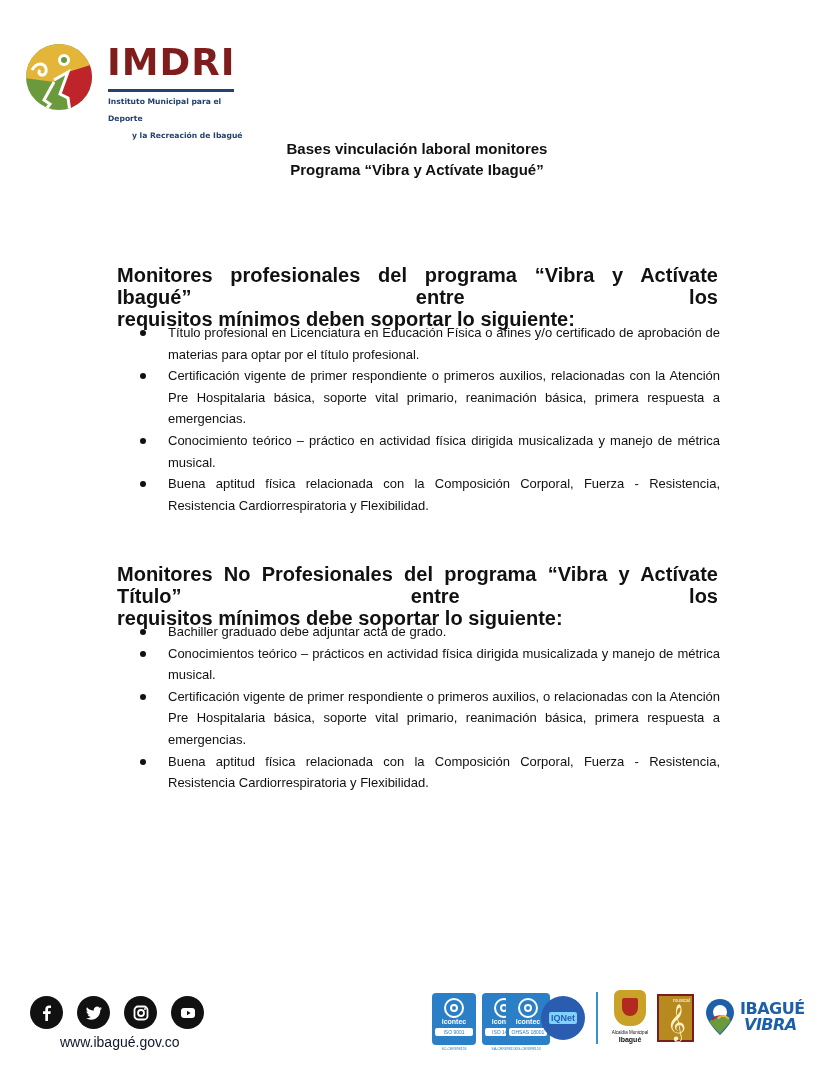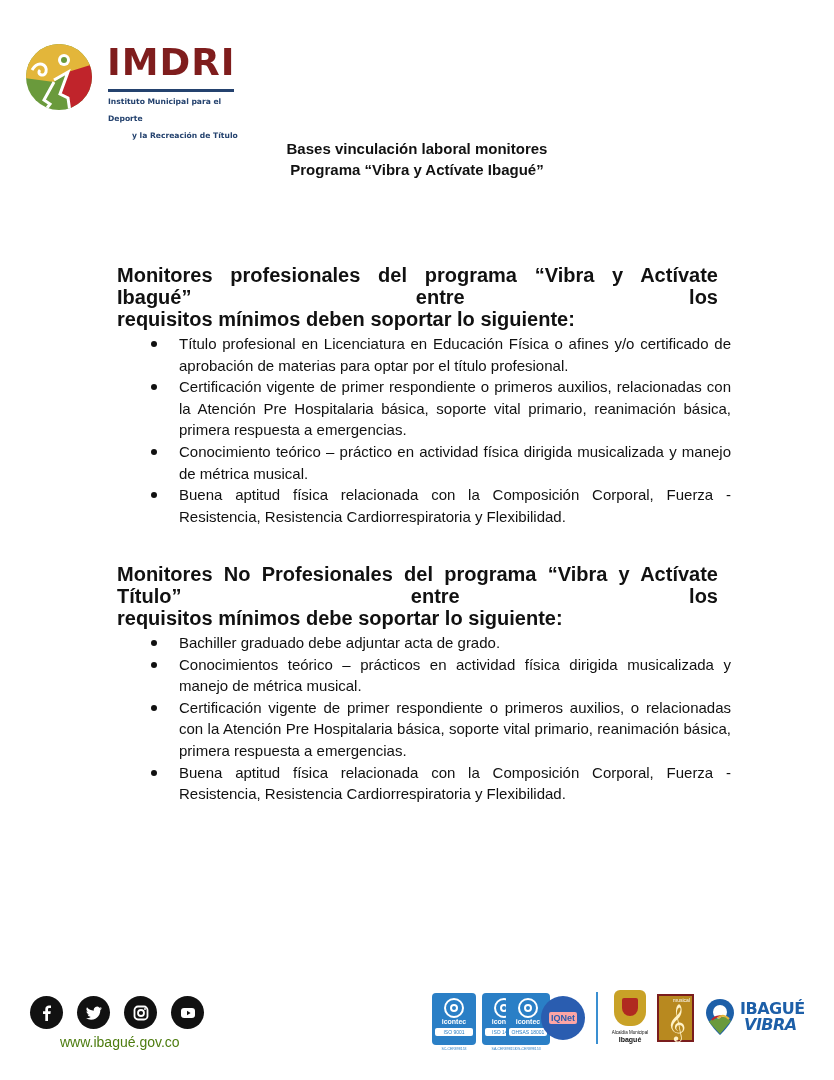--- a/index.html
+++ b/index.html
@@ -9,37 +9,37 @@
   .logo-title { position:absolute; left:83px; top:-1px; font-family:"DejaVu Sans", sans-serif; font-weight:bold; font-size:37px; letter-spacing:1px; color:#7f1d1d; line-height:44px; }
   .logo-rule { position:absolute; left:84px; top:47px; width:126px; height:3px; background:#24426e; }
   .logo-sub { position:absolute; left:84px; top:51px; width:140px; font-family:"DejaVu Sans", sans-serif; font-size:7.6px; color:#24426e; line-height:17px; font-weight:bold; }
   .logo-sub div:nth-child(2) { padding-left:24px; }
 
   .doc-title { position:absolute; left:0; width:834px; top:138px; text-align:center; font-weight:bold; font-size:15px; line-height:21px; color:#111; }
 
   .section-heading { position:absolute; left:117px; width:601px; font-weight:bold; font-size:20px; line-height:22px; text-align:justify; text-align-last:left; }
   .section-heading .l1 { display:block; text-align:justify; text-align-last:justify; }
 
-  .list { position:absolute; left:117px; width:602px; margin:12px; padding:0; list-style:none; font-size:15px; line-height:21.6px; }
+  .list { position:absolute; left:117px; width:602px; margin:1px; padding:0; list-style:none; font-size:13px; line-height:21.6px; }
   .list li { position:relative; padding-left:50px; text-align:justify; }
   .list li .bullet { position:absolute; left:22px; top:8px; width:6px; height:6px; border-radius:50%; background:#111; }
 
   .footer-social { position:absolute; left:30px; top:996px; }
   .social { position:absolute; top:0; width:33px; height:33px; border-radius:50%; background:#111; display:flex; align-items:center; justify-content:center; }
   .social svg { width:18px; height:18px; }
-  .website { position:absolute; left:60px; top:1034px; font-size:14px; color:#4d7c0f; }
+  .website { position:absolute; left:60px; top:1034px; font-size:14px; color:#0f172a; }
 
   .cert { position:absolute; top:993px; width:44px; height:52px; background:#2a7fc6; border-radius:4px; }
   .cert .ring { position:absolute; left:12px; top:5px; width:16px; height:16px; border:2px solid #fff; border-radius:50%; }
   .cert .ring::after { content:""; position:absolute; left:4px; top:4px; width:4px; height:4px; border:2px solid #fff; border-radius:50%; }
   .cert .brand { position:absolute; left:0; width:44px; top:25px; text-align:center; color:#fff; font-size:7px; font-weight:bold; }
   .cert .std { position:absolute; left:3px; width:38px; top:35px; background:#fff; color:#2a7fc6; font-size:5px; text-align:center; line-height:8px; border-radius:2px; }
   .cert-code { position:absolute; top:1047px; width:44px; text-align:center; font-size:3.5px; color:#2a7fc6; }
   .iqnet { position:absolute; left:541px; top:996px; width:44px; height:44px; border-radius:50%; background:#2a5db0; display:flex; align-items:center; justify-content:center; }
-  .iqnet span { background:#fca5a5; color:#2a5db0; font-size:9px; font-weight:bold; padding:1px 2px; border-radius:2px; }
+  .iqnet span { background:#7dd3fc; color:#2a5db0; font-size:9px; font-weight:bold; padding:1px 2px; border-radius:2px; }
   .divider { position:absolute; left:596px; top:992px; width:2px; height:52px; background:#3a8fd1; }
   .alcaldia { position:absolute; left:608px; top:990px; width:44px; height:60px; }
   .alcaldia .shield { position:absolute; left:6px; top:0; width:32px; height:36px; background:#c9a227; border-radius:6px 6px 14px 14px; }
   .alcaldia .shield::after { content:""; position:absolute; left:8px; top:8px; width:16px; height:18px; background:#b02a20; border-radius:2px 2px 8px 8px; }
   .alcaldia .cap1 { position:absolute; left:0; width:44px; top:40px; text-align:center; font-size:4.5px; }
   .alcaldia .cap2 { position:absolute; left:0; width:44px; top:46px; text-align:center; font-size:7px; font-weight:bold; }
   .musical { position:absolute; left:657px; top:994px; width:37px; height:48px; background:#b8891f; border:2px solid #7a1d1d; box-sizing:border-box; }
   .musical .lbl { position:absolute; right:2px; top:1px; font-size:5px; color:#fff; }
   .musical .clef { position:absolute; left:8px; top:8px; font-size:32px; line-height:36px; color:#fff3c8; font-family:"DejaVu Serif", serif; }
   .ibague-vibra { position:absolute; left:704px; top:998px; width:100px; height:42px; }
@@ -64,21 +64,21 @@
       <circle cx="40" cy="18" r="6" fill="#fff"></circle>
       <circle cx="40" cy="18" r="3" fill="#6a9a3c"></circle>
       <path d="M30 38 L44 30 L36 52 L44 56 L46 70" stroke="#fff" stroke-width="3" fill="none"></path>
       <path d="M30 40 L20 58 L26 62 L20 70" stroke="#fff" stroke-width="3" fill="none"></path>
     </g>
   </svg>
   <div class="logo-title">IMDRI</div>
   <div class="logo-rule"></div>
   <div class="logo-sub">
     <div>Instituto Municipal para el Deporte</div>
-    <div>y la Recreación de Título</div>
+    <div>y la Recreación de Ibagué</div>
   </div>
 </div>
 
 <div class="doc-title">
   <div>Bases vinculación laboral monitores</div>
   <div>Programa “Vibra y Actívate Ibagué”</div>
 </div>
 
 <div class="section-heading" style="top:264px;">
   <span class="l1">Monitores profesionales del programa “Vibra y Actívate Ibagué” entre los</span>

